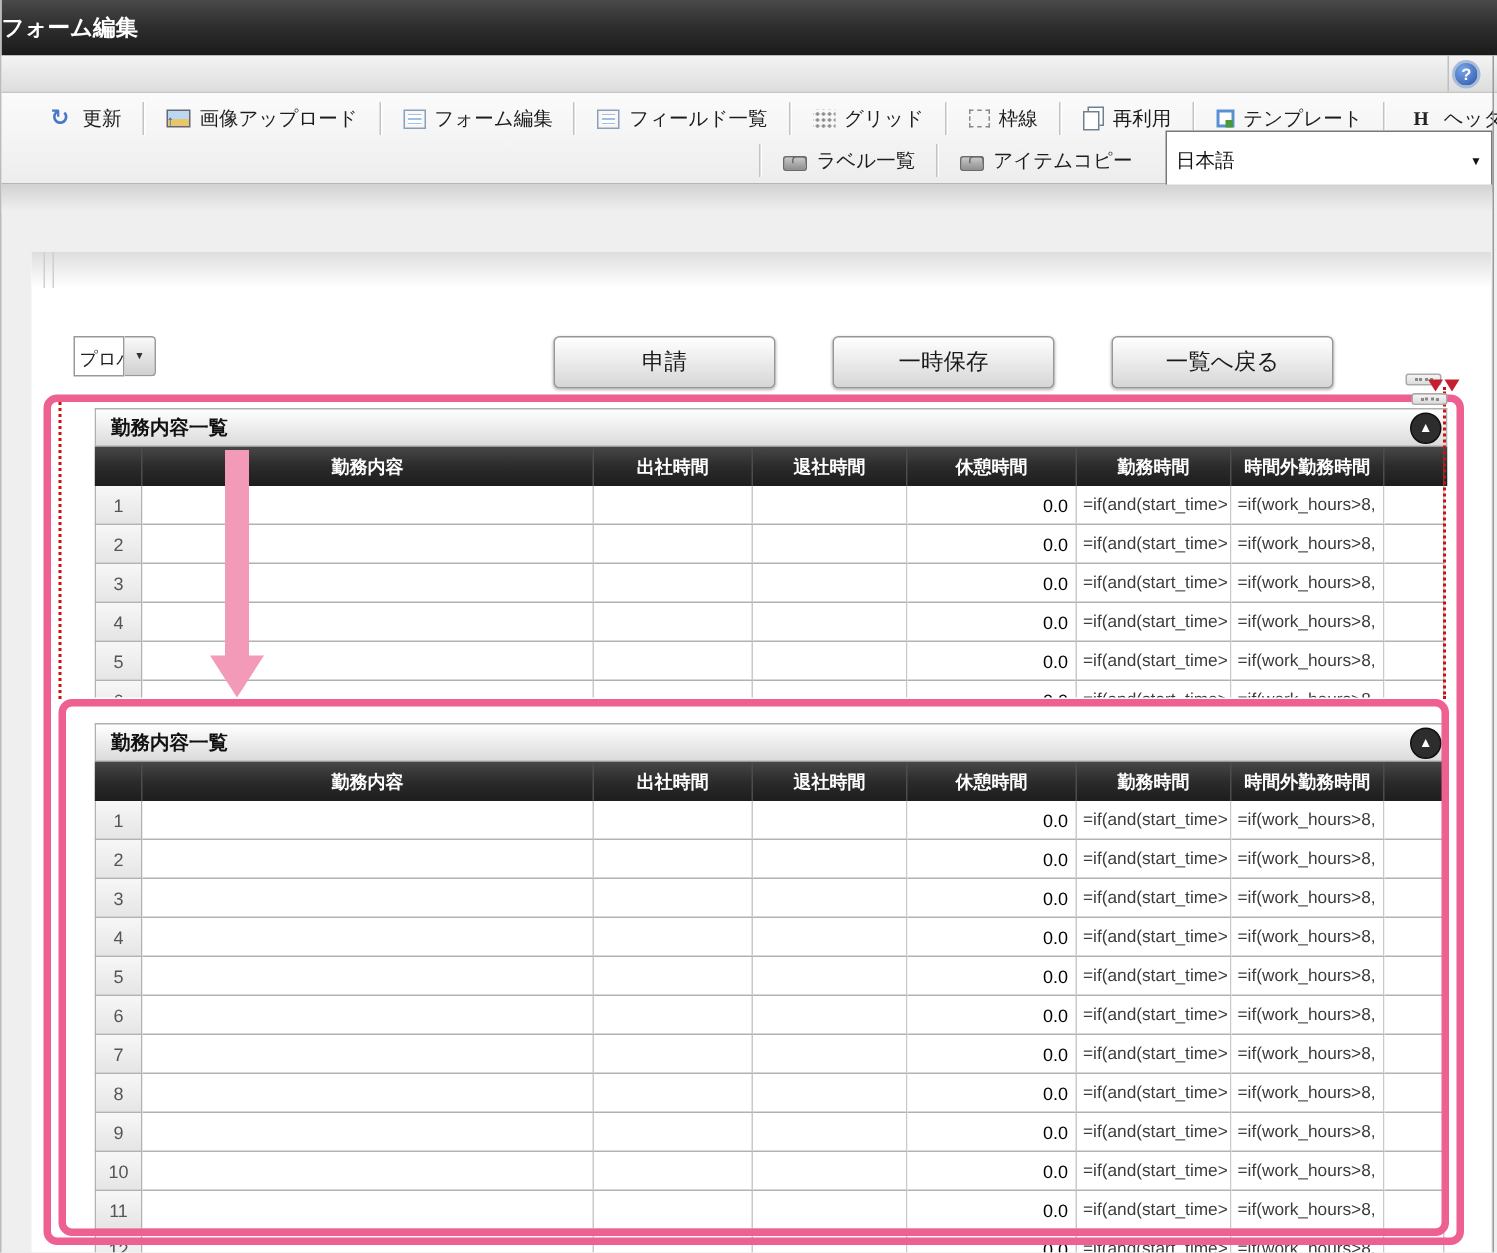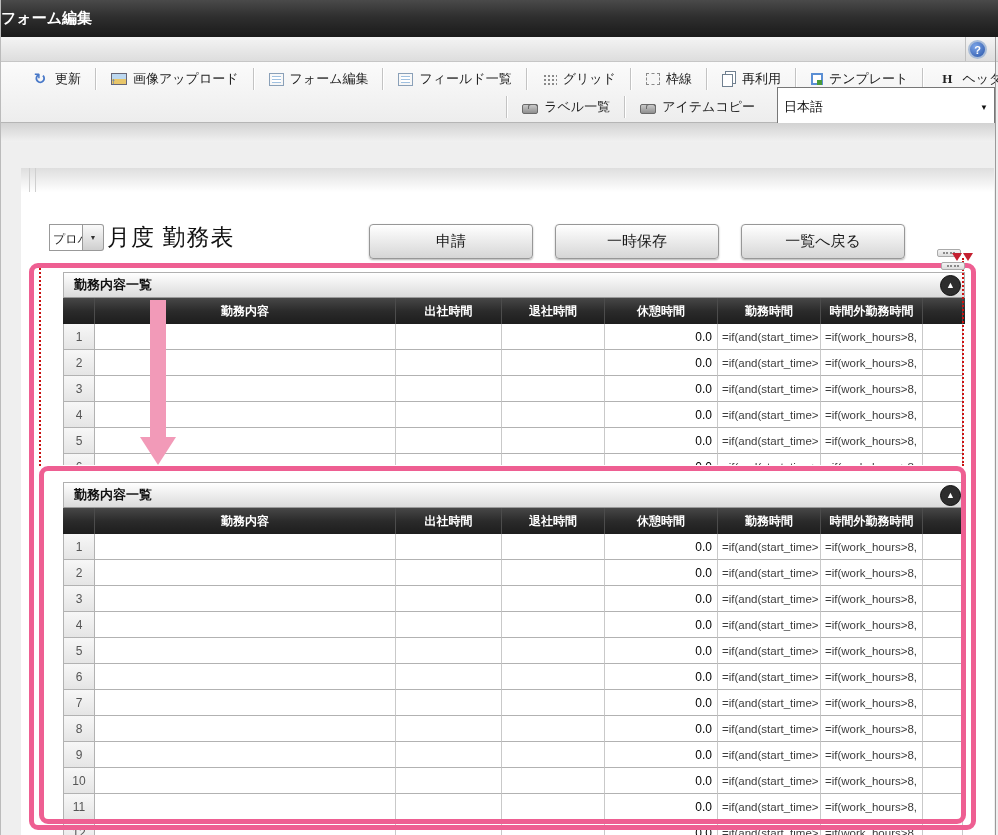--- a/index.html
+++ b/index.html
@@ -58,21 +58,21 @@
   .content-topfade{position:absolute;left:20px;top:168px;width:973px;height:24px;background:linear-gradient(180deg,#dedede,#ffffff)}
   .edge-line-a{position:absolute;left:28px;top:168px;width:1px;height:24px;background:#cfcfcf}
   .edge-line-b{position:absolute;left:34px;top:168px;width:1px;height:24px;background:#cfcfcf}
 
   
   .mini-dd{position:absolute;left:48px;top:224px;height:27px;display:flex}
   .mini-dd .txt{width:34px;height:27px;border:1px solid #999;background:#fff;font-size:12px;color:#222;padding:6px 0 0 3px;overflow:hidden;white-space:nowrap}
   .mini-dd .btn{width:21px;height:27px;border:1px solid #999;border-left:none;border-radius:0 3px 3px 0;
     background:linear-gradient(180deg,#fafafa,#cfcfcf);display:flex;align-items:center;justify-content:center;font-size:7px;color:#333;cursor:pointer}
   .form-title{position:absolute;left:106px;top:222px;font-size:23px;color:#111;letter-spacing:1px}
-  .form-btn{position:absolute;top:224px;width:164px;height:35px;border:1px solid #979797;border-radius:4px;
+  .form-btn{position:absolute;top:224px;width:148px;height:35px;border:1px solid #979797;border-radius:4px;
     background:linear-gradient(180deg,#ffffff,#d6d6d6);box-shadow:0 1px 2px rgba(0,0,0,.3);
     font-size:15px;color:#1a1a1a;display:flex;align-items:center;justify-content:center;cursor:pointer;
     font-family:Liberation Mono, monospace}
   #btn-apply{left:368px} #btn-save{left:554px} #btn-back{left:740px}
 
   
   .table-widget{position:absolute;left:62px;width:902px;overflow:hidden}
   #table-widget-1{top:272px;height:193px}
   #table-widget-2{top:482px;height:353px}
   .tw-titlebar{position:relative;height:26px;background:linear-gradient(180deg,#ffffff,#dbdbdb);
@@ -197,21 +197,20 @@
 
   <div class="content"></div>
   <div class="content-topfade"></div>
   <div class="edge-line-a"></div>
   <div class="edge-line-b"></div>
 
   <div class="mini-dd">
     <span class="txt">プロパ</span>
     <span class="btn">▼</span>
   </div>
-  <div class="form-title">月度 勤務表</div>
   <button class="form-btn" id="btn-apply">申請</button>
   <button class="form-btn" id="btn-back">一覧へ戻る</button>
   <button class="form-btn" id="btn-save">一時保存</button>
 
   <div class="table-widget" id="table-widget-1">
     <div class="tw-titlebar">
       <span class="tw-title">勤務内容一覧</span>
       <button class="tw-collapse">
           <span class="tri">▲</span>
         </button>

